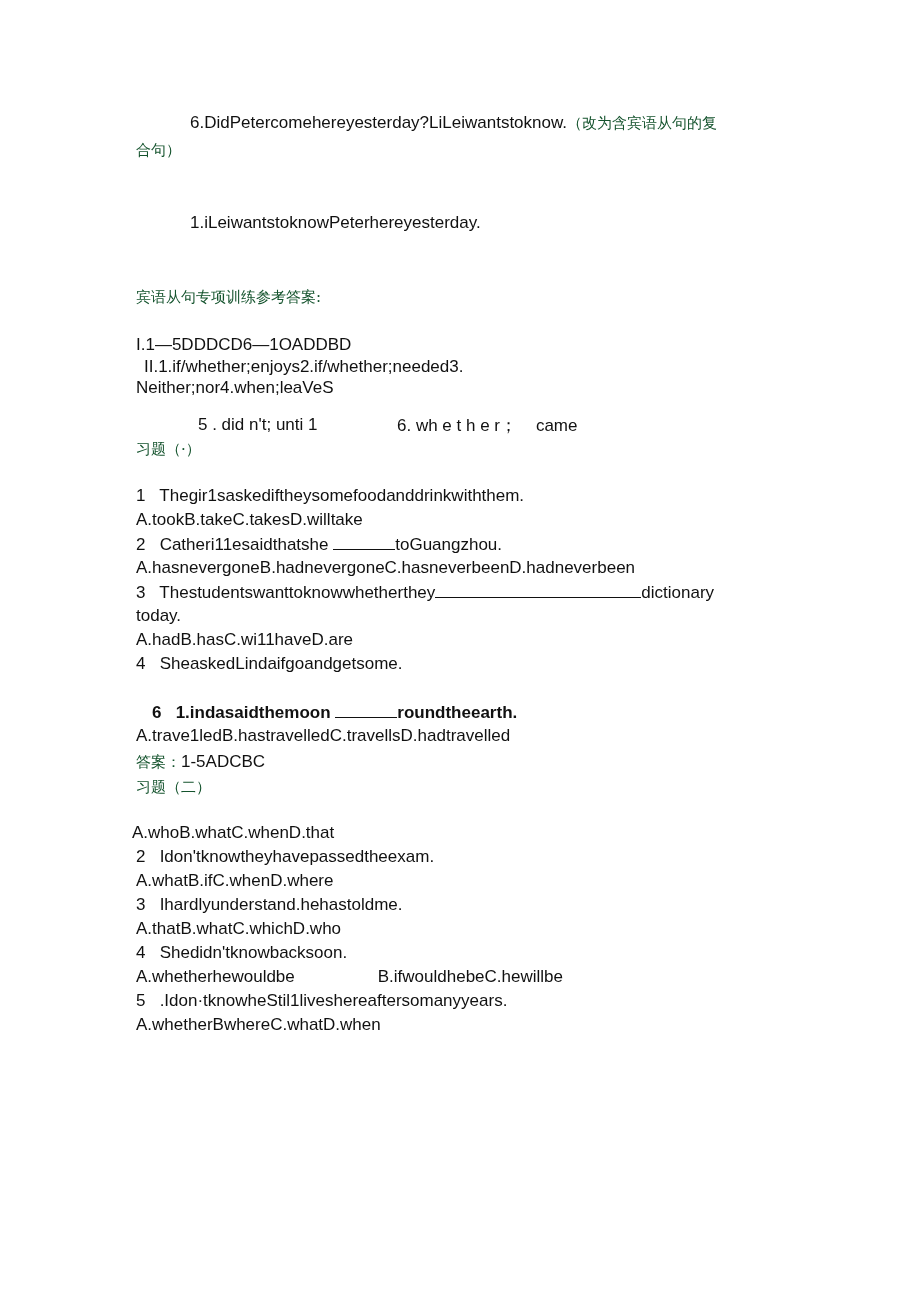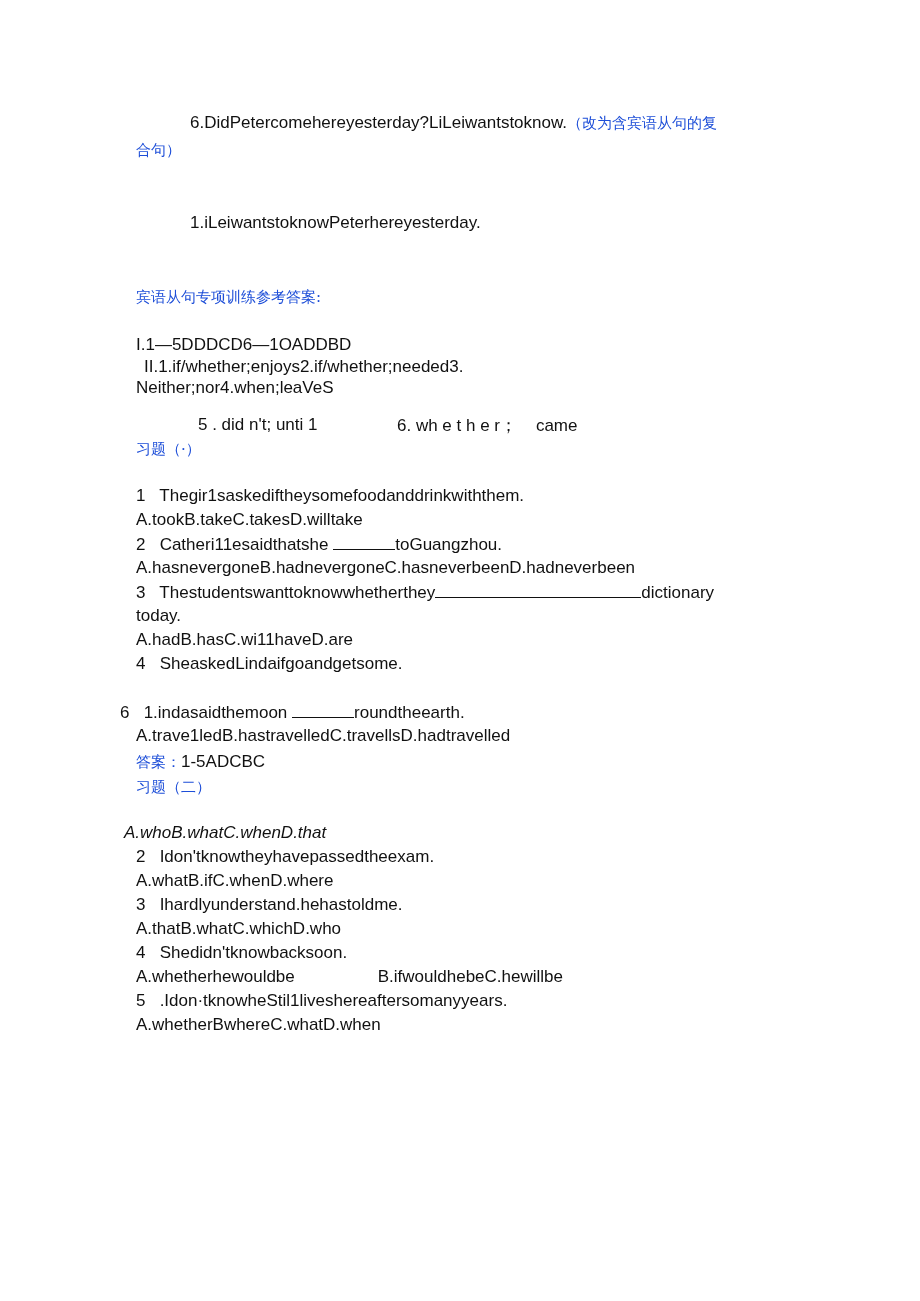--- a/index.html
+++ b/index.html
@@ -1,19 +1,19 @@
 <!DOCTYPE html>
 <html><head>
 <meta charset="utf-8">
 <style>
   html, body { margin: 0; padding: 0; background: #ffffff; }
   body { width: 920px; height: 1301px; position: relative; overflow: hidden; color: #111; }
   .page { position: absolute; left: 0; top: 0; width: 920px; height: 1301px; }
   .ln { position: absolute; white-space: pre; font-family: "Liberation Sans", sans-serif; font-size: 17px; line-height: 22px; color: #111; }
-  .cn { font-family: "DejaVu Serif", serif; font-size: 15px; color: #1d4ed8; }
+  .cn { font-family: "DejaVu Serif", serif; font-size: 15px; color: #14532d; }
   .blank { display: inline-block; border-bottom: 1px solid #111; height: 16px; vertical-align: baseline; }
 </style>
 </head>
 <body>
 
 <div class="page">
 
   <div class="ln" style="left:190px; top:112px;"><span>6.DidPetercomehereyesterday?LiLeiwantstoknow.</span><span class="cn">（改为含宾语从句的复</span></div>
   <div class="ln cn" style="left:136px; top:139px;">合句）</div>
 
@@ -34,28 +34,28 @@
   <div class="ln" style="left:136px; top:533px;"><span>2</span>   <span>Catheri11esaidthatshe</span> <span class="blank" style="width:62px;"></span><span>toGuangzhou.</span></div>
   <div class="ln" style="left:136px; top:557px;">A.hasnevergoneB.hadnevergoneC.hasneverbeenD.hadneverbeen</div>
 
   <div class="ln" style="left:136px; top:581px;"><span>3</span>   <span>Thestudentswanttoknowwhetherthey</span><span class="blank" style="width:206px;"></span><span>dictionary</span></div>
   <div class="ln" style="left:136px; top:605px;">today.</div>
   <div class="ln" style="left:136px; top:629px;">A.hadB.hasC.wi11haveD.are</div>
 
   <div class="ln" style="left:136px; top:653px;"><span>4</span>   <span>SheaskedLindaifgoandgetsome.</span></div>
 
 
-  <div class="ln" style="left:120px; top:701px;"><span>6</span>   <span>1.indasaidthemoon</span> <span class="blank" style="width:62px;"></span><span>roundtheearth.</span></div>
+  <div class="ln" style="left:152px; top:701px;font-weight:bold;"><span>6</span>   <span>1.indasaidthemoon</span> <span class="blank" style="width:62px;"></span><span>roundtheearth.</span></div>
   <div class="ln" style="left:136px; top:725px;">A.trave1ledB.hastravelledC.travellsD.hadtravelled</div>
 
   <div class="ln" style="left:136px; top:751px;"><span class="cn">答案：</span><span>1-5ADCBC</span></div>
 
   <div class="ln cn" style="left:136px; top:776px;">习题（二）</div>
 
-  <div class="ln" style="left:124px; top:822px;font-style:italic;">A.whoB.whatC.whenD.that</div>
+  <div class="ln" style="left:132px; top:822px;">A.whoB.whatC.whenD.that</div>
 
   <div class="ln" style="left:136px; top:846px;"><span>2</span>   <span>Idon'tknowtheyhavepassedtheexam.</span></div>
   <div class="ln" style="left:136px; top:870px;">A.whatB.ifC.whenD.where</div>
 
   <div class="ln" style="left:136px; top:894px;"><span>3</span>   <span>Ihardlyunderstand.hehastoldme.</span></div>
   <div class="ln" style="left:136px; top:918px;">A.thatB.whatC.whichD.who</div>
 
   <div class="ln" style="left:136px; top:942px;"><span>4</span>   <span>Shedidn'tknowbacksoon.</span></div>
   <div class="ln" style="left:136px; top:966px;"><span>A.whetherhewouldbe</span><span style="display:inline-block; width:83px;"></span><span>B.ifwouldhebeC.hewillbe</span></div>
 

